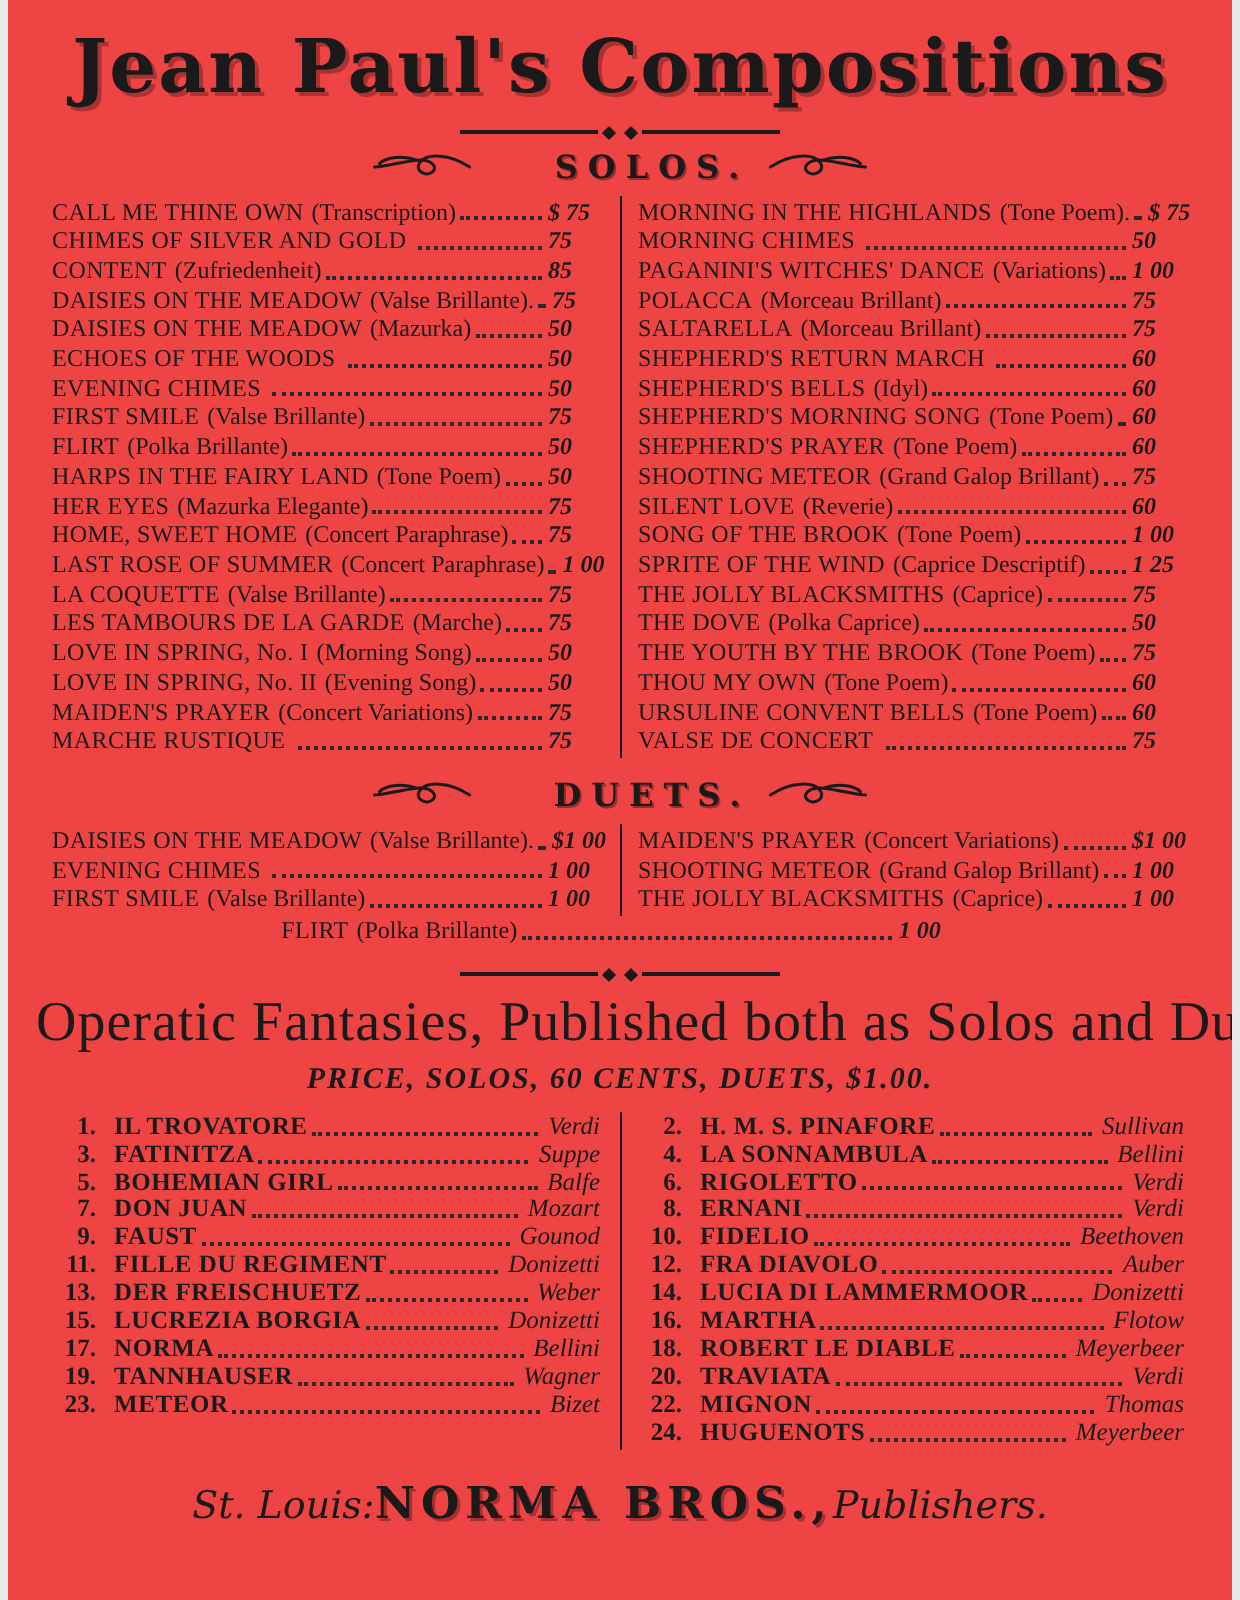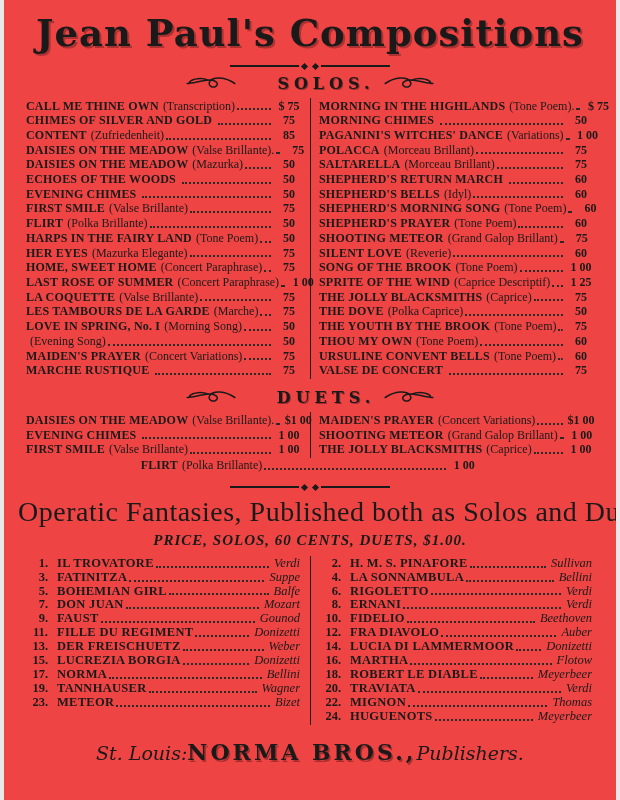--- a/index.html
+++ b/index.html
@@ -27,24 +27,24 @@
     letter-spacing:5px; text-shadow:1px 1px 0 rgba(0,0,0,0.35);margin-left:32px;
   }
   .flo { display:block; }
   .flo.mir { transform:scaleX(-1); }
   
   .cols { display:flex; align-items:stretch; }
   .col { width:50%; padding:1px 6px 1px 8px; }
   .col + .col { border-left:1.5px solid #1a1a1a; }
   .cols.nogrow .col + .col { border-left:1.2px solid #1a1a1a; }
   .row { display:flex; align-items:baseline; font-size:12px; line-height:14.7px; white-space:nowrap; }
-  .row .t  { font-weight:bold; letter-spacing:0.2px; }
+  .row .t  { font-weight:normal; letter-spacing:0.2px; }
   .row .q  { margin-left:4px; }
   .lead { flex:1; min-width:4px; border-bottom:2px dotted #2a2a2a; align-self:flex-end; margin:0 3px 3px 2px; overflow:hidden; }
-  .price { font-weight:bold; min-width:30px; text-align:center; }
+  .price { font-weight:bold; min-width:30px; text-align:left;font-style:italic; }
   .center-row { width:58%; margin:0 auto; }
   
   .op-heading {
     text-align:right; font-size:28px; letter-spacing:0.5px; margin:6px 0 4px 0;
     font-family:"Liberation Serif", serif; white-space:nowrap;
   }
   .price-line {
     text-align:center; font-weight:bold; font-style:italic; font-size:15px;
     letter-spacing:1px; margin:2px 0 7px 0; font-family:"Liberation Serif", serif;
   }
@@ -192,20 +192,21 @@
         </div>
 
         <div class="row">
           <span class="t">LOVE IN SPRING, No. I</span>
           <span class="q">(Morning Song)</span>
           <span class="lead"></span>
           <span class="price">50</span>
         </div>
 
         <div class="row">
+          <span class="t">LOVE IN SPRING, No. II</span>
           <span class="q">(Evening Song)</span>
           <span class="lead"></span>
           <span class="price">50</span>
         </div>
 
         <div class="row">
           <span class="t">MAIDEN'S PRAYER</span>
           <span class="q">(Concert Variations)</span>
           <span class="lead"></span>
           <span class="price">75</span>

